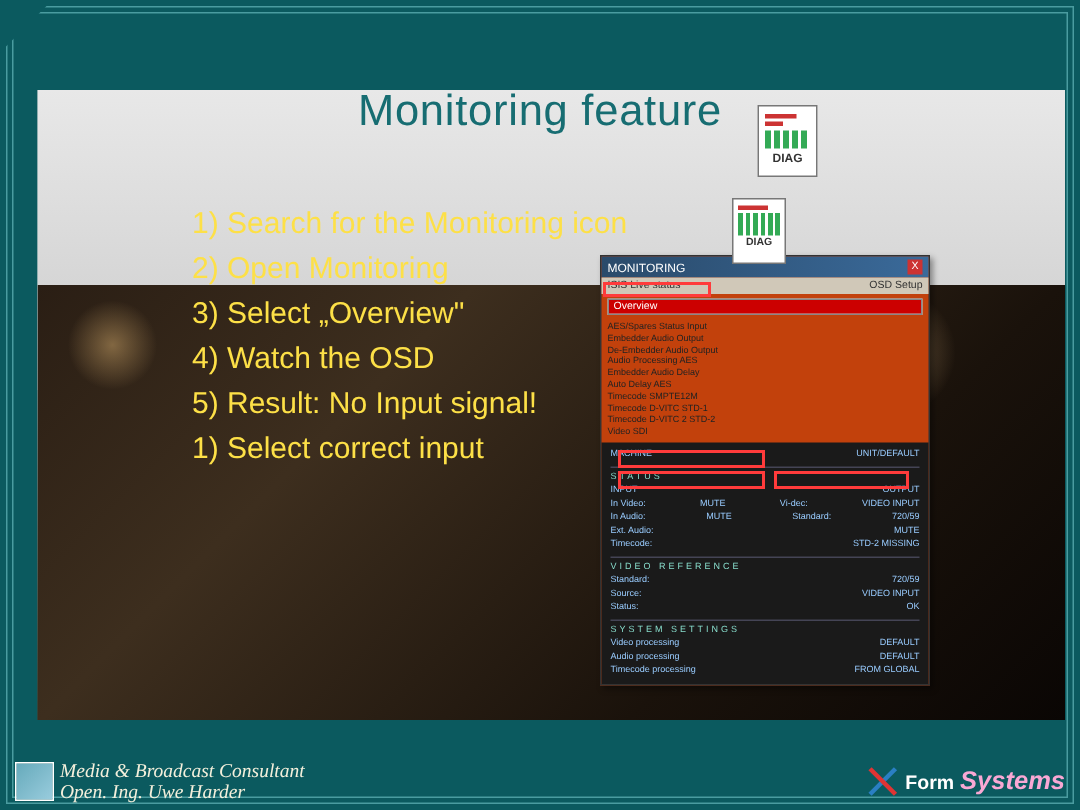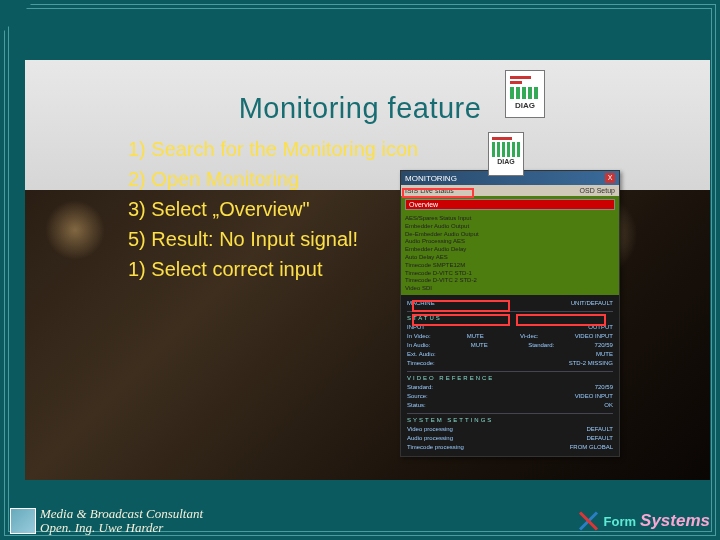--- a/index.html
+++ b/index.html
@@ -68,21 +68,21 @@
   .dark-photo::after {
     content: "";
     position: absolute;
     top: 5px; right: 70px;
     width: 90px; height: 80px;
     background: radial-gradient(circle, #c8a574 0%, transparent 70%);
     opacity: 0.5;
   }
   .title {
     position: absolute;
-    top: 92px;
+    top: 58px;
     left: 50%;
     transform: translateX(-50%);
     font-size: 29px;
     color: #176d72;
     font-weight: normal;
     letter-spacing: 0.5px;
     z-index: 20;
   }
   .steps {
     position: absolute;
@@ -125,21 +125,21 @@
   .diag-icon2 .bar { height: 3px; background: #c33; margin: 2px 0; width: 70%; }
   .diag-icon2 .chart { height: 15px; background: repeating-linear-gradient(90deg,#3a5 0 3px,#fff 3px 5px); margin-top: 2px; }
   .diag-icon2 .lbl { font-size: 7px; font-weight: bold; color: #333; text-align: center; margin-top: 1px; }
   .monitor-window {
     position: absolute;
     top: 170px;
     left: 400px;
     width: 220px;
     z-index: 22;
     font-size: 7px;
-    background: #4d7c0f;
+    background: #c2410c;
     border: 1px solid #333;
     box-shadow: 2px 2px 4px rgba(0,0,0,0.4);
   }
   .mw-title {
     background: linear-gradient(90deg,#2a4a6a,#3a6a9a);
     color: #fff;
     padding: 2px 4px;
     font-size: 8px;
     display: flex;
     justify-content: space-between;
@@ -233,21 +233,21 @@
   }
   .xlogo::before, .xlogo::after {
     content: "";
     position: absolute;
     left: 11px; top: 0;
     width: 3px; height: 24px;
     background: #2a7fc4;
   }
   .xlogo::before { transform: rotate(45deg); }
   .xlogo::after { transform: rotate(-45deg); background:#e03434; }
-  .brand1 { font-weight: bold; color: #5eead4; }
+  .brand1 { font-weight: bold; color: #ffffff; }
   .brand2 { font-style: italic; font-size: 17px; font-weight: bold; color: #f9a8d4; }
 </style>
 </head>
 <body>
 
 <div class="inner-frame"></div>
 <div class="inner-frame2"></div>
 <div class="corner-tl2"></div>
 <div class="corner-tl"></div>
 
@@ -255,20 +255,21 @@
   <div class="bg-band"></div>
   <div class="dark-photo"></div>
 </div>
 
 <div class="title">Monitoring feature</div>
 
 <div class="steps">
   <div>1) Search for the Monitoring icon</div>
   <div>2) Open Monitoring</div>
   <div>3) Select „Overview"</div>
+  <div>4) Watch the OSD</div>
   <div>5) Result: No Input signal!</div>
   <div>1) Select correct input</div>
 </div>
 
 <div class="diag-icon">
   <div class="bar"></div>
   <div class="bar short"></div>
   <div class="chart"></div>
   <div class="lbl">DIAG</div>
 </div>

